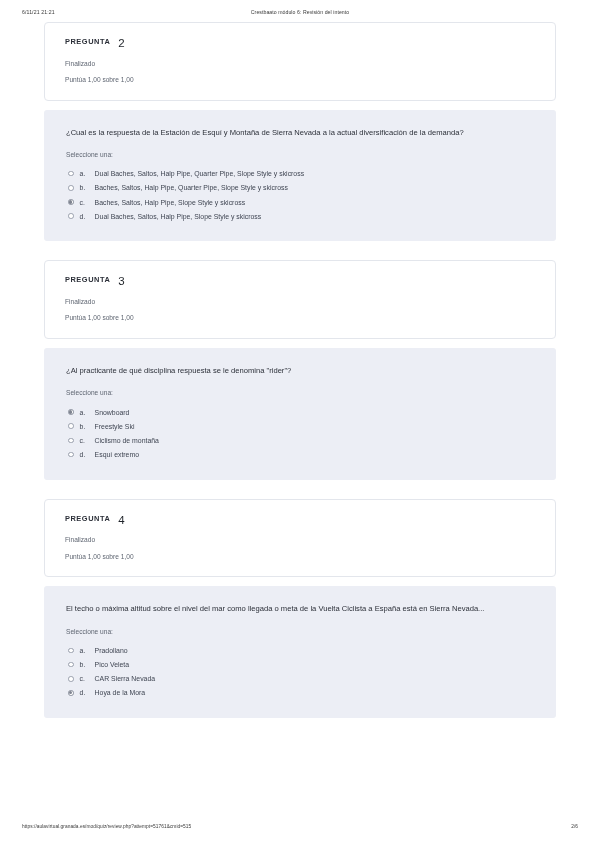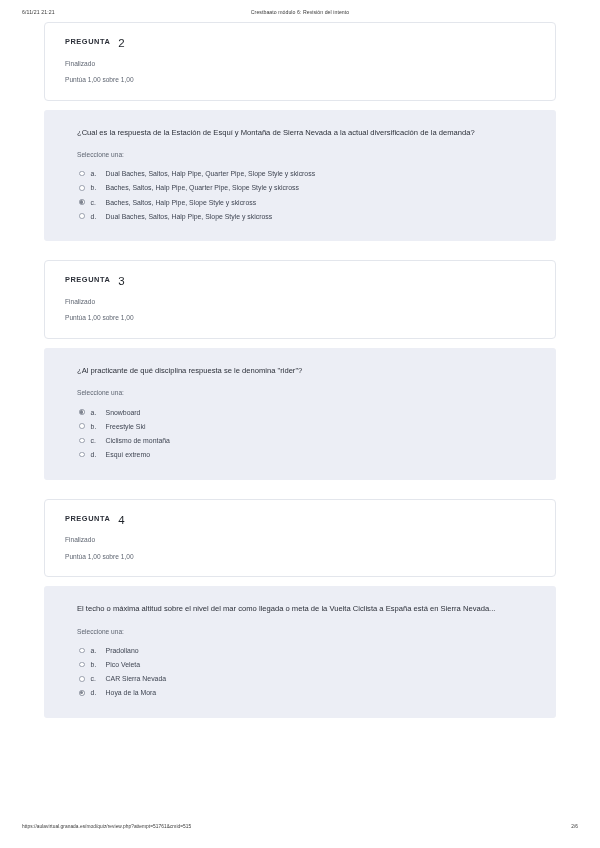--- a/index.html
+++ b/index.html
@@ -110,21 +110,21 @@
   .q-card-grade {
     font-size: 6.6px;
     color: #5f6672;
     line-height: 1;
   }
 
   
   .q-panel {
     background: #eceef5;
     border-radius: 3px;
-    padding: 17px 22px 18px 33px;
+    padding: 17px 22px 18px 22px;
     box-sizing: border-box;
     margin-bottom: 19px;
   }
   .q-text {
     font-size: 7.6px;
     line-height: 1.62;
     color: #2b2f38;
     margin-bottom: 13px;
   }
   .q-prompt {

